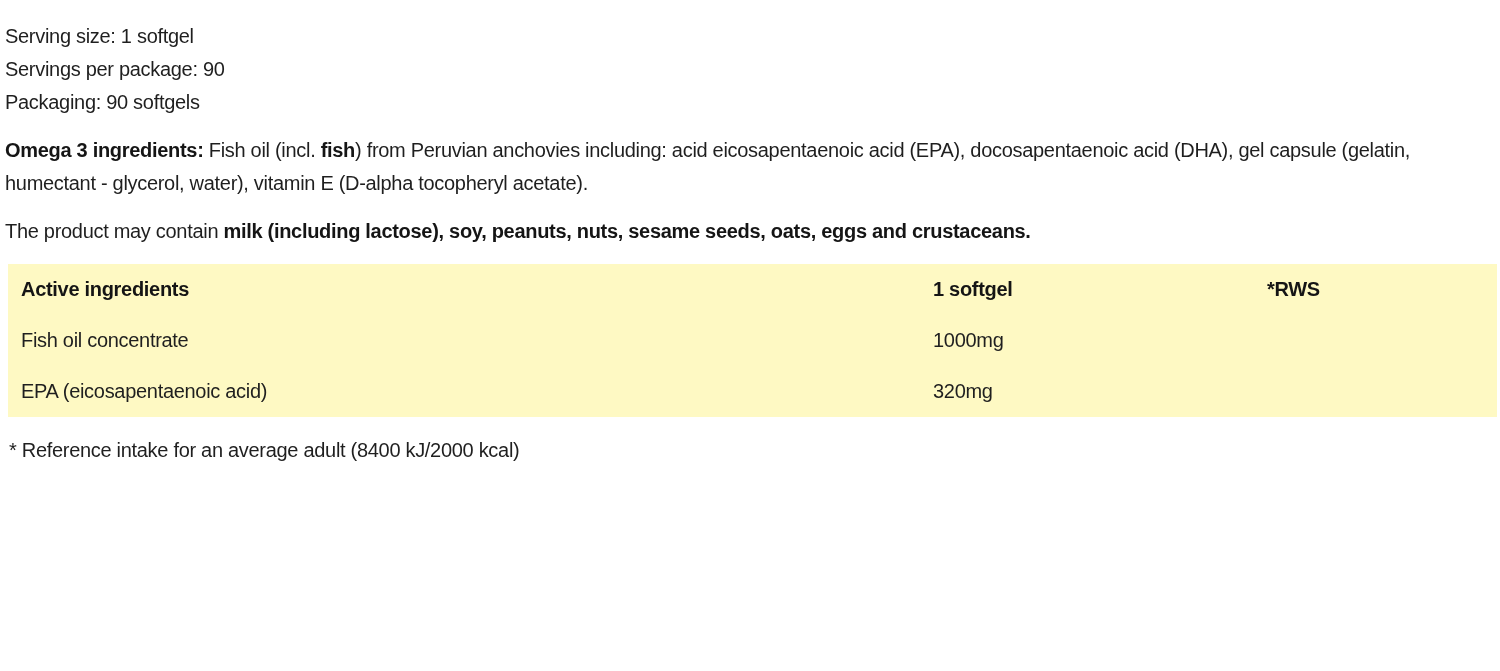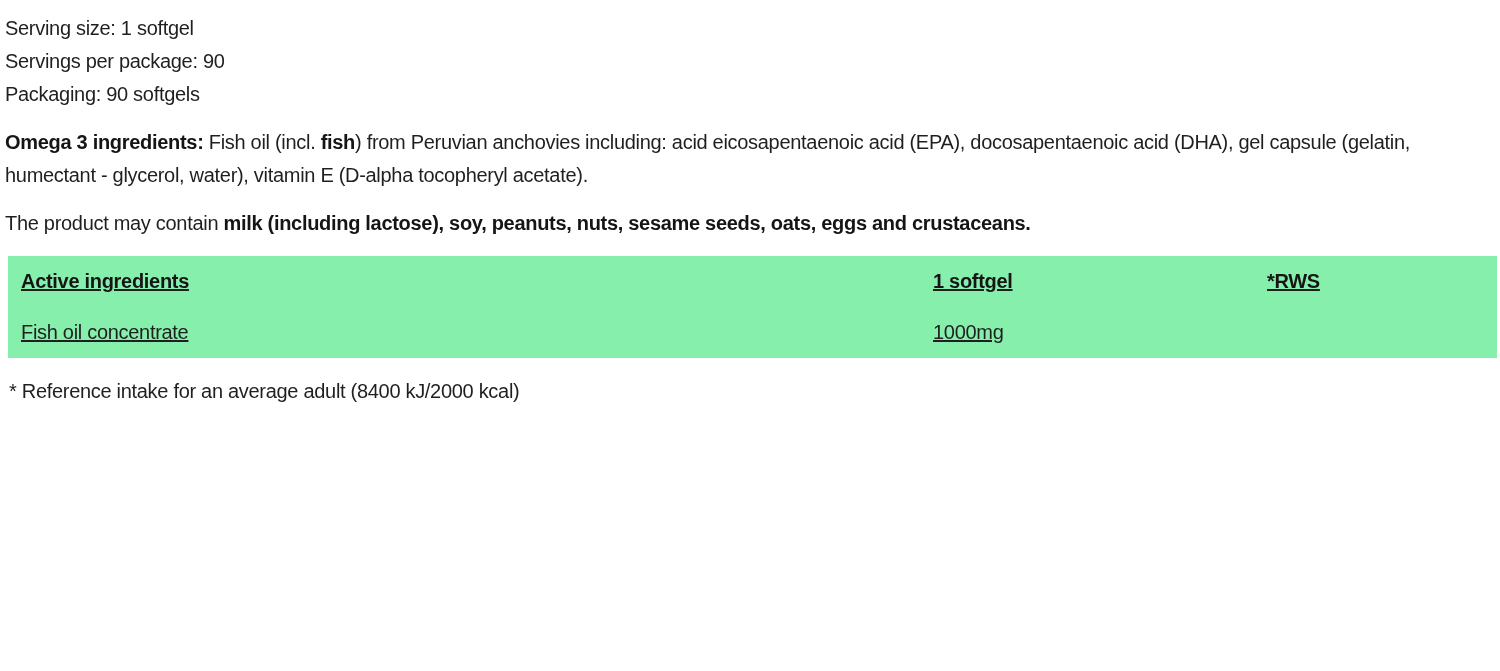--- a/index.html
+++ b/index.html
@@ -11,21 +11,21 @@
     width: 1500px;
     height: 671px;
     overflow: hidden;
     font-family: "Liberation Sans", sans-serif;
     font-size: 20px;
     line-height: 33px;
     letter-spacing: -0.3px;
     color: #1f1f1f;
   }
   .page {
-    padding: 12px 6px 0 5px;
+    padding: 20px 6px 0 5px;
   }
   .b {
     font-weight: 700;
     color: #151515;
     margin-top: 29px;
   }
   .top-block {
     margin: 0;
   }
   .para {
@@ -48,22 +48,21 @@
     letter-spacing: -0.3px;
   }
   table.ingredients th {
     font-weight: 700;
     color: #151515;
   }
   col.c-name   { width: 912px; }
   col.c-amount { width: 334px; }
   col.c-rws    { width: auto;  }
   tr.shade {
-    background: #86efac;
-    text-decoration: underline;
+    background: #fef9c3;
   }
   .footnote {
     margin: 17px 0 0 4px;
   }
 </style>
 </head>
 <body>
 
 <div class="page">
 
@@ -90,18 +89,23 @@
         <th>1 softgel</th>
         <th>*RWS</th>
       </tr>
     </thead>
     <tbody>
       <tr class="shade">
         <td>Fish oil concentrate</td>
         <td>1000mg</td>
         <td></td>
       </tr>
+      <tr class="shade">
+        <td>EPA (eicosapentaenoic acid)</td>
+        <td>320mg</td>
+        <td></td>
+      </tr>
     </tbody>
   </table>
 
   <p class="footnote">* Reference intake for an average adult (8400 kJ/2000 kcal)</p>
 
 </div>
 
 </body></html>

